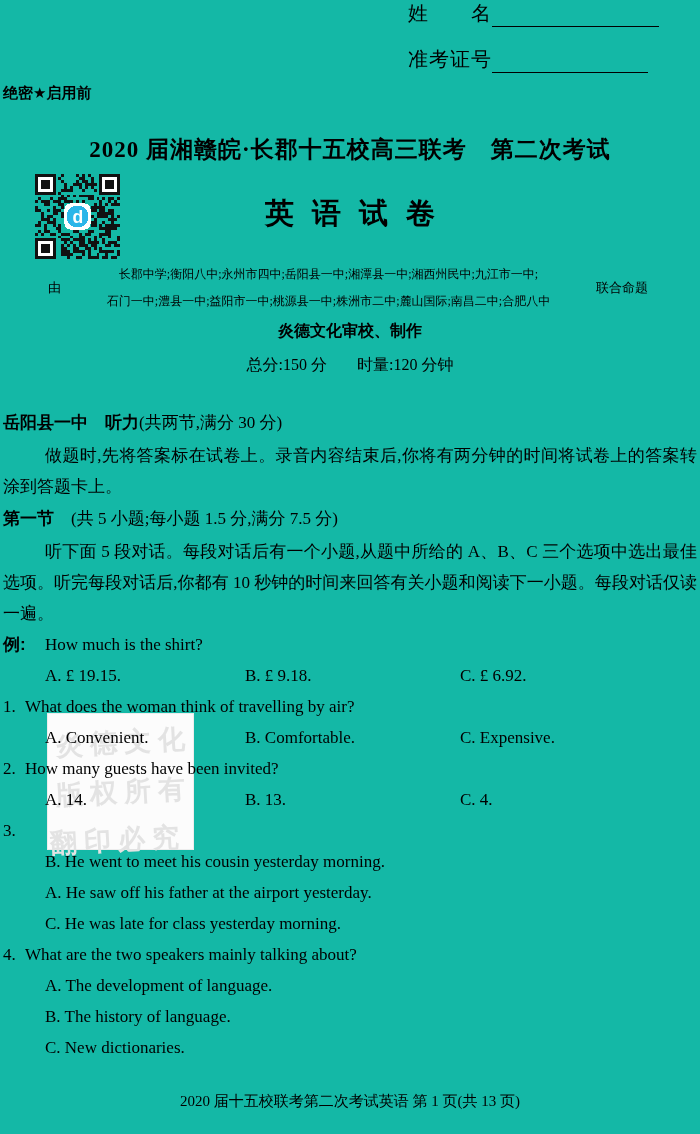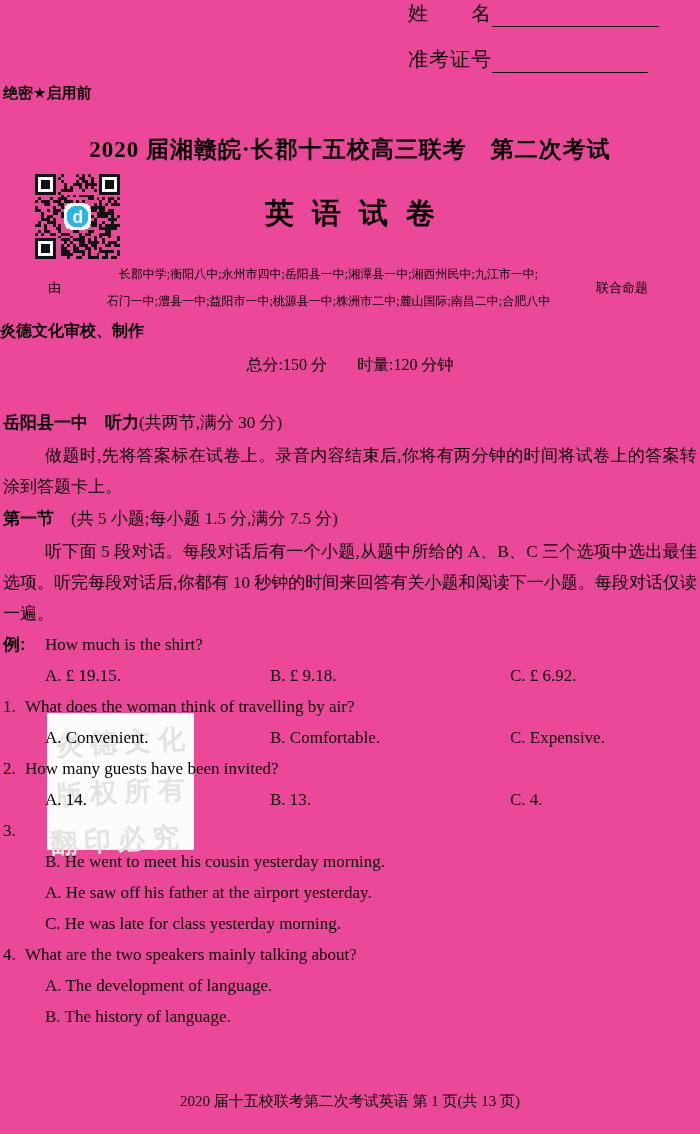--- a/index.html
+++ b/index.html
@@ -1,17 +1,17 @@
 <!DOCTYPE html>
 <html><head>
 <meta charset="utf-8">
 <style>
   html,body{margin:0;padding:0;background:#ffffff;}
   .page{
-    position:relative;width:700px;height:1134px;background:#ec4899;color:#000;
+    position:relative;width:700px;height:1134px;background:#14b8a6;color:#000;
     font-family:"Liberation Serif","DejaVu Serif",serif;overflow:hidden;
   }
   .hei{font-family:"Liberation Sans","DejaVu Sans",sans-serif;font-weight:bold;}
   
   .form-row{position:absolute;left:408px;display:flex;align-items:flex-end;}
   .form-row .flabel{font-size:20px;letter-spacing:1px;white-space:pre;}
   .form-row .uline{border-bottom:1.5px solid #000;height:24px;}
   .row-name{top:0px;}   .row-name .uline{width:167px;}
   .row-adm {top:46px;}  .row-adm  .uline{width:156px;}
   
@@ -21,39 +21,39 @@
     font-size:23px;font-weight:bold;letter-spacing:1px;}
   .paper-title{position:absolute;top:194px;left:0;right:0;text-align:center;
     font-size:29px;font-weight:bold;letter-spacing:18px;padding-left:18px;}
   
   .qr{position:absolute;left:35px;top:174px;width:85px;height:85px;}
   
   .joint{position:absolute;top:261px;left:48px;right:52px;display:flex;align-items:center;font-size:13px;}
   .joint .schools{flex:1;text-align:center;font-size:12px;line-height:27px;margin:0 8px;}
   .joint .side{white-space:nowrap;}
   
-  .producer{position:absolute;top:321px;left:0;right:0;text-align:left;font-size:16px;}
+  .producer{position:absolute;top:321px;left:0;right:0;text-align:center;font-size:16px;}
   .scoreline{position:absolute;top:355px;left:0;right:0;text-align:center;font-size:16px;}
   .scoreline span{margin:0 13px;}
   
   .wmark{position:absolute;left:47px;top:713px;width:145px;height:135px;
     border:1px solid #ededed;background:#fcfcfc;z-index:0;}
   .wmark .wl{position:absolute;left:8px;font-size:27px;font-weight:bold;color:#e3e3e3;
     letter-spacing:7px;white-space:nowrap;transform:rotate(-3deg);
     font-family:"Liberation Serif","DejaVu Serif",serif;}
   .wl1{top:10px;} .wl2{top:60px;} .wl3{top:108px;left:2px!important;}
   
   .content{position:absolute;left:3px;right:3px;top:406px;font-size:17px;z-index:1;}
   .hline{line-height:34px;}
   .line{line-height:31px;}
   .para{line-height:31px;text-align:justify;text-indent:42px;}
   .qline{line-height:31px;display:flex;}
   .qnum{flex:0 0 22px;}
   .exlabel{flex:0 0 42px;}
-  .opt-row{display:flex;line-height:31px;padding-left:42px;gap:25px;}
+  .opt-row{display:flex;line-height:31px;padding-left:42px;}
   .opt-row .o1{flex:0 0 200px;}
   .opt-row .o2{flex:0 0 215px;}
   .opt-row .o3{flex:1;}
   .opt-line{line-height:31px;padding-left:42px;}
   .note{font-weight:normal;font-family:"Liberation Serif","DejaVu Serif",serif;}
   
   .footer{position:absolute;top:1092px;left:0;right:0;text-align:center;font-size:15px;z-index:1;}
 </style>
 </head>
 <body>
@@ -438,18 +438,19 @@
     <div class="opt-line">B. He went to meet his cousin yesterday morning.</div>
     <div class="opt-line">A. He saw off his father at the airport yesterday.</div>
     <div class="opt-line">C. He was late for class yesterday morning.</div>
 
     <div class="qline">
       <span class="qnum">4.</span>
       <span>What are the two speakers mainly talking about?</span>
     </div>
     <div class="opt-line">A. The development of language.</div>
     <div class="opt-line">B. The history of language.</div>
+    <div class="opt-line">C. New dictionaries.</div>
 
   </div>
 
   <div class="footer">2020 届十五校联考第二次考试英语 第 1 页(共 13 页)</div>
 
 </div>
 
 </body></html>

